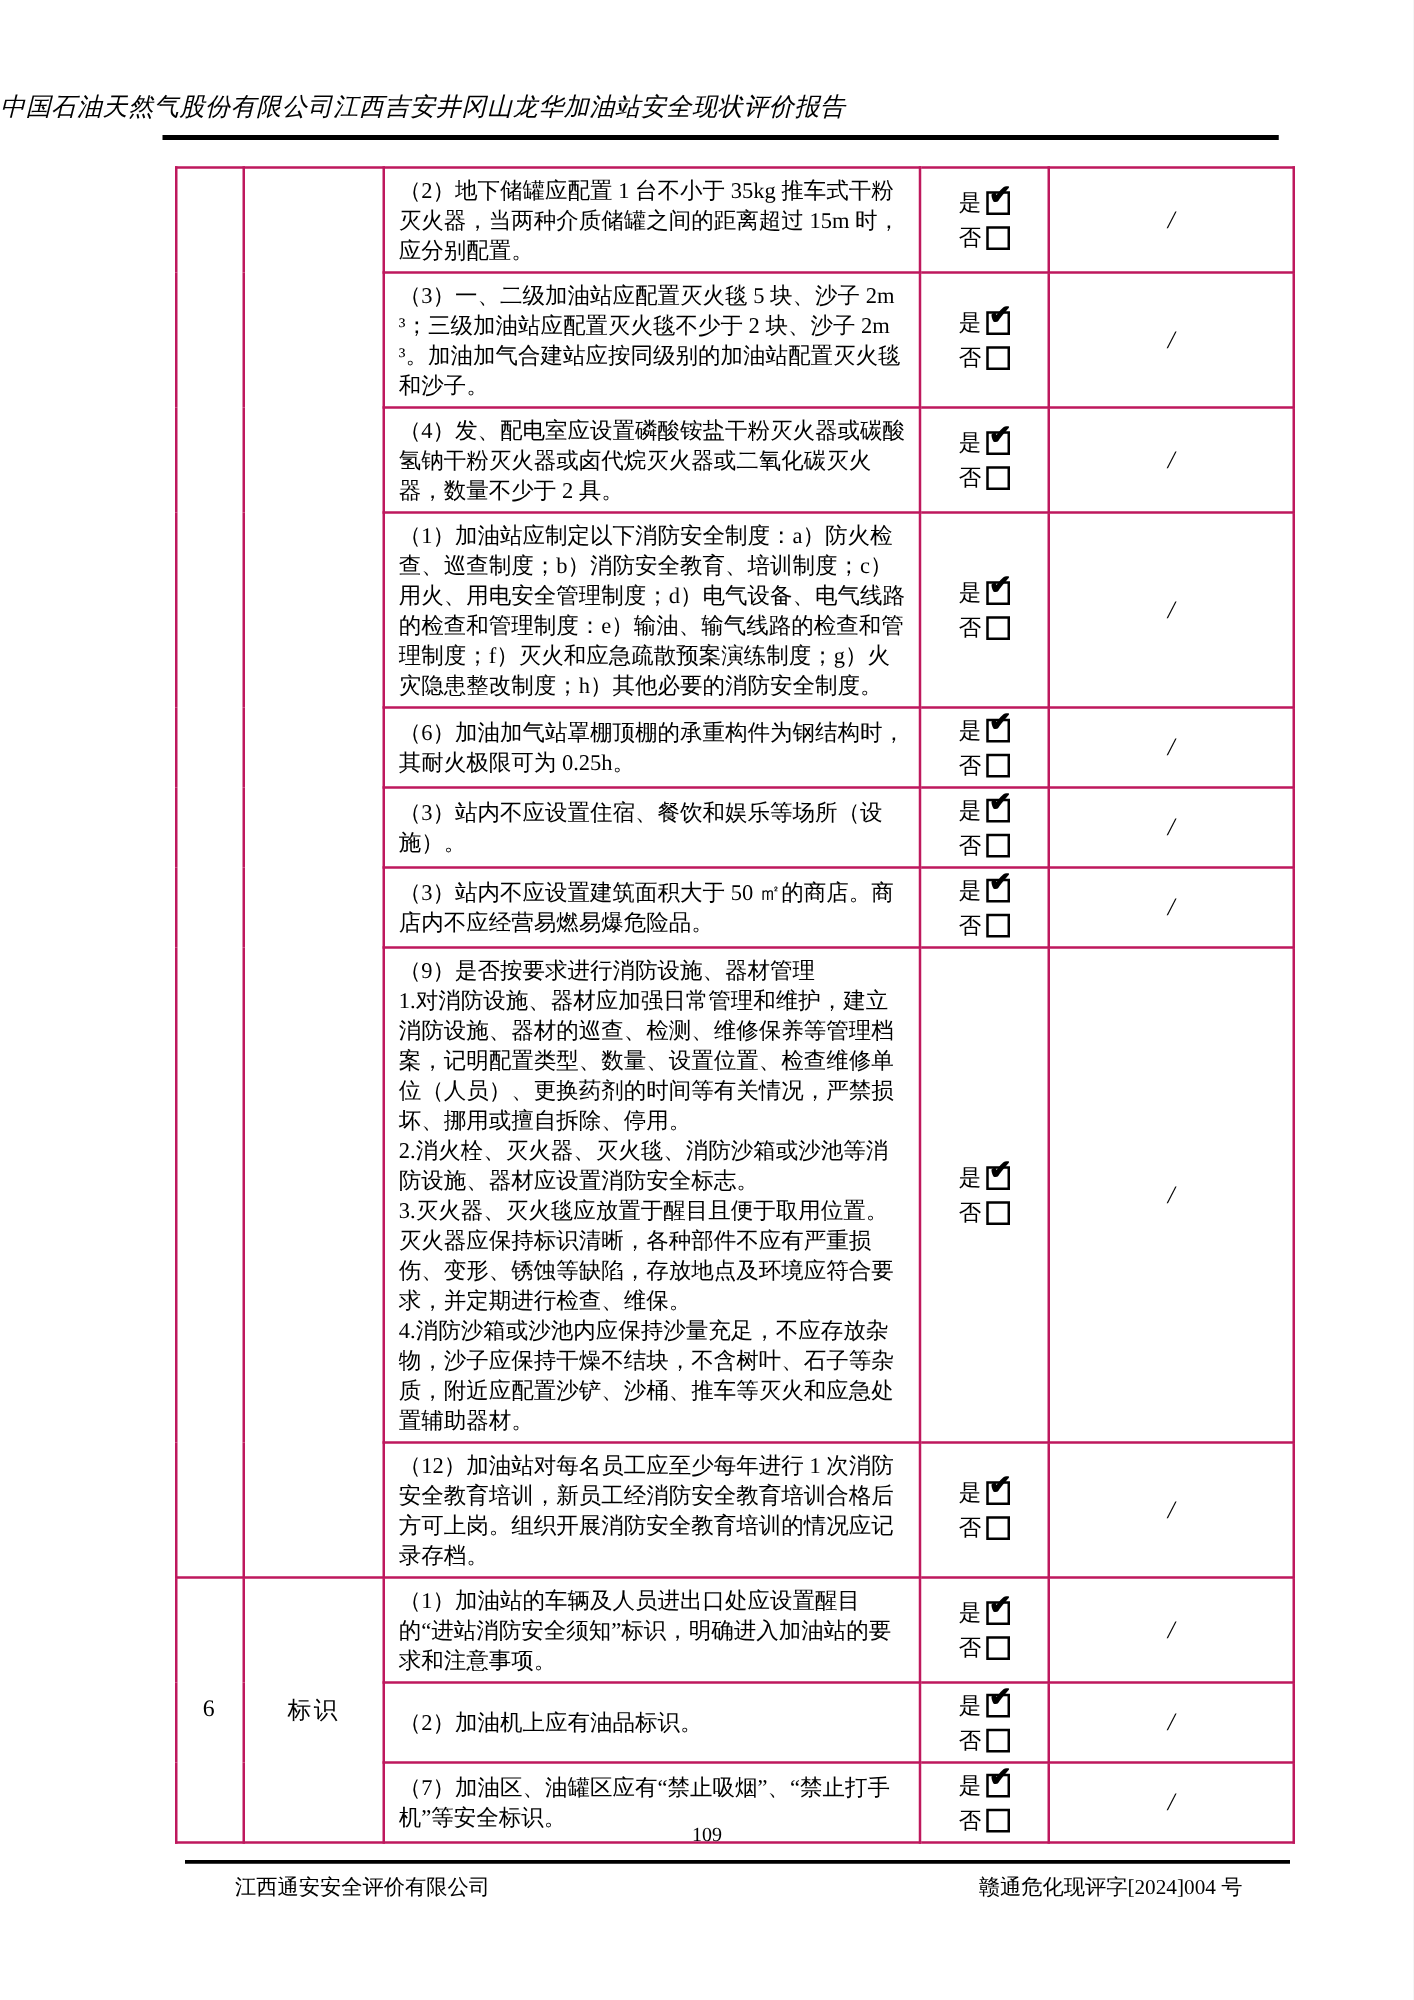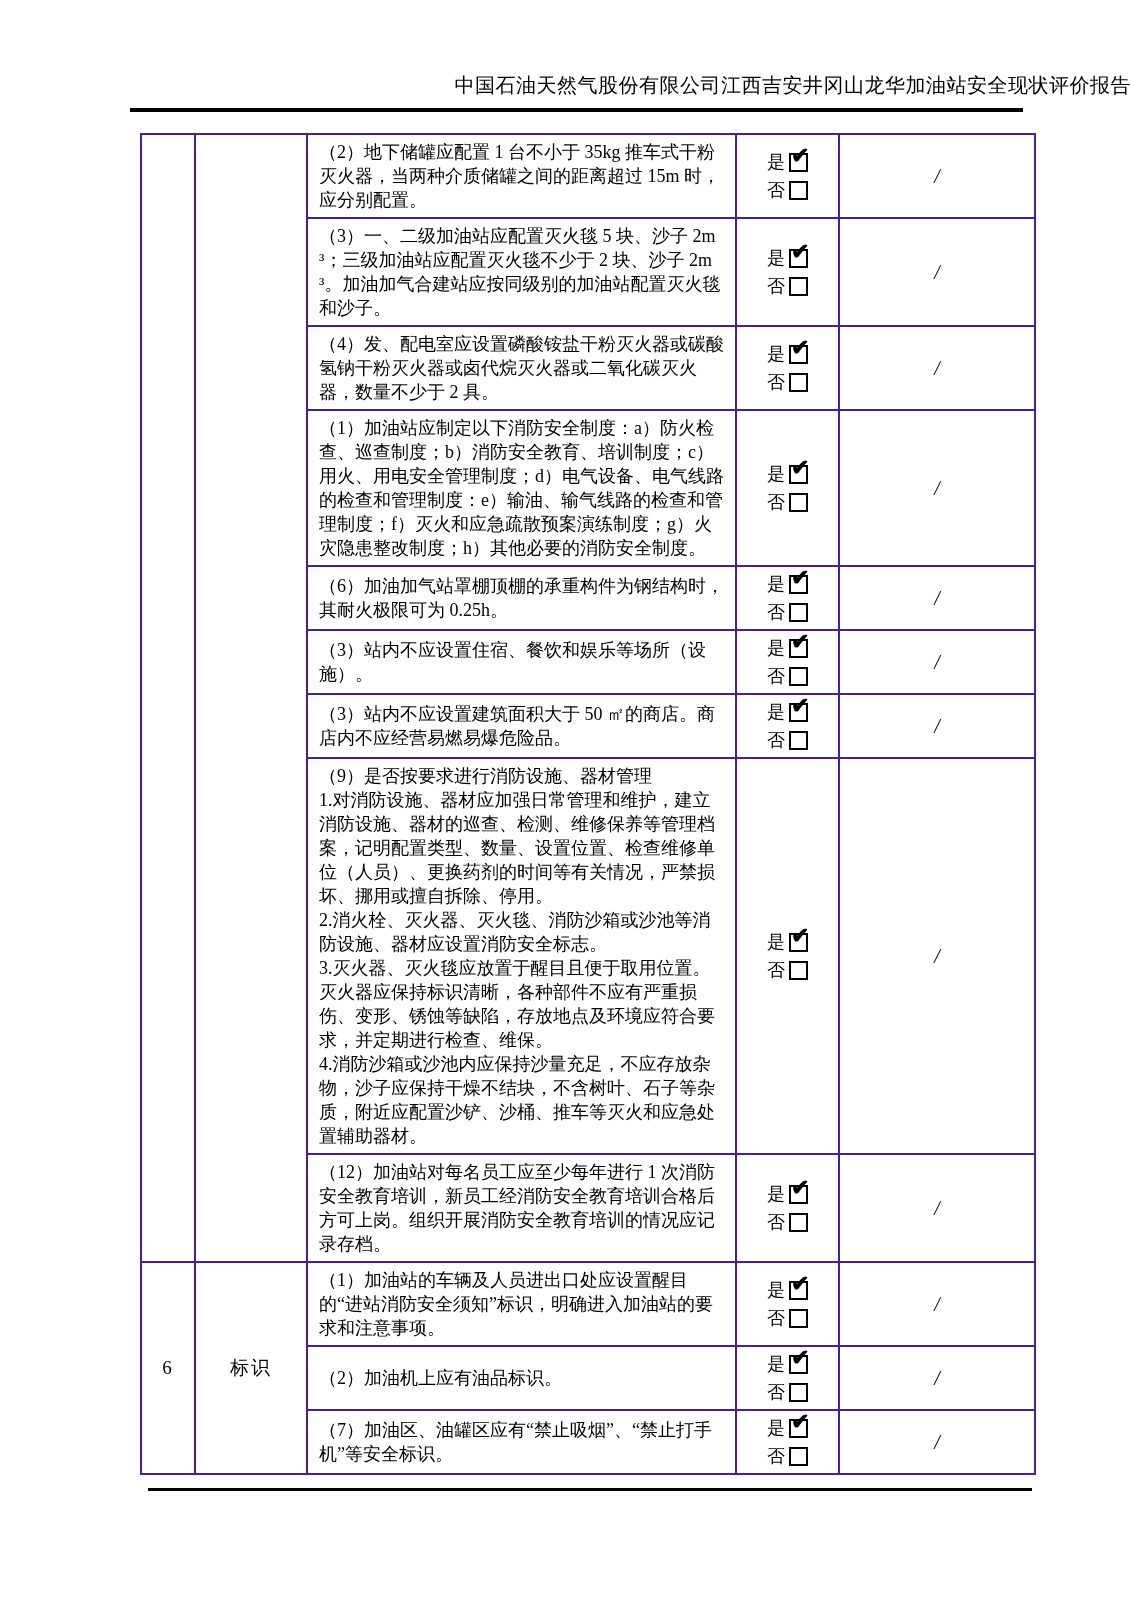--- a/index.html
+++ b/index.html
@@ -4,34 +4,34 @@
 <style>
   html,body { margin:0; padding:0; background:#e8e8e8; }
   .page {
     position:relative; width:1131px; height:1600px; margin:0 auto;
     background:#ffffff; color:#000;
     font-family:"Liberation Serif","DejaVu Serif",serif;
     overflow:hidden;
   }
   
   .report-title {
-    padding-top:72px; text-align:right;
-    font-size:20px; letter-spacing:0.5px; white-space:nowrap;
+    padding-top:72px; text-align:left;
+    font-size:20px; letter-spacing:0.5px; white-space:nowrap;font-style:italic;
   }
   .header-rule {
     margin-left:130px; margin-top:9px;
     width:893px; height:4px; background:#000;
   }
   
   table.checklist {
     position:absolute; left:140px; top:133px;
     width:894px; border-collapse:collapse; table-layout:fixed;
   }
   table.checklist td {
-    border:2px solid #4c1d95; vertical-align:middle;
+    border:2px solid #be185d; vertical-align:middle;
   }
   td.num-cell, td.label-cell {
     text-align:center; font-size:19px; letter-spacing:2px;
   }
   td.content-cell {
     font-size:18px; line-height:24px;
     padding:5px 8px 5px 11px;
     white-space:pre-wrap; word-break:break-all;
     text-align:left;
   }
@@ -280,15 +280,20 @@
             <div class="check-line">
               <span>否</span>
               <span class="checkbox"></span>
             </div>
           </td>
           <td class="result-cell">/</td>
         </tr>
       </tbody>
   </table>
 
+  <div class="page-number">109</div>
   <div class="footer-rule"></div>
+  <div class="footer-row">
+    <span>江西通安安全评价有限公司</span>
+    <span>赣通危化现评字[2024]004 号</span>
+  </div>
 
 </div>
 
 </body></html>

